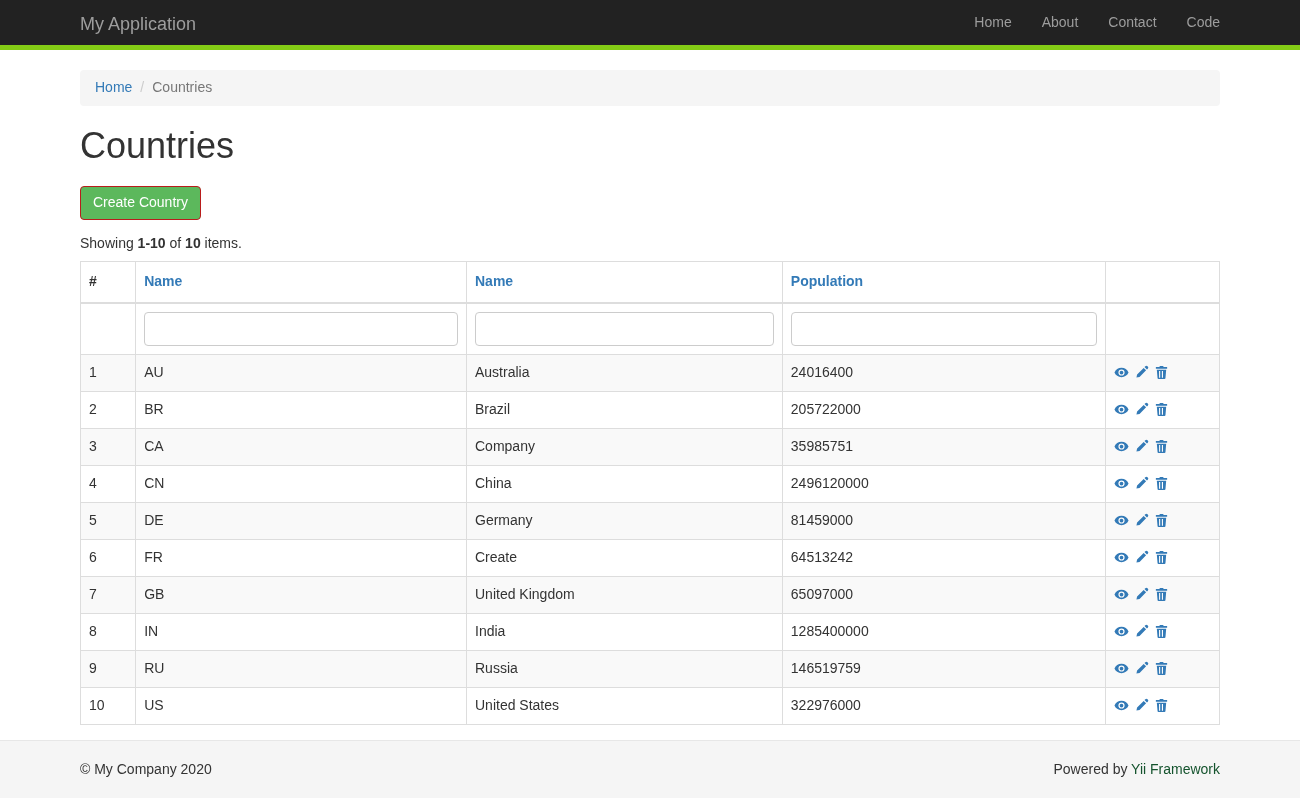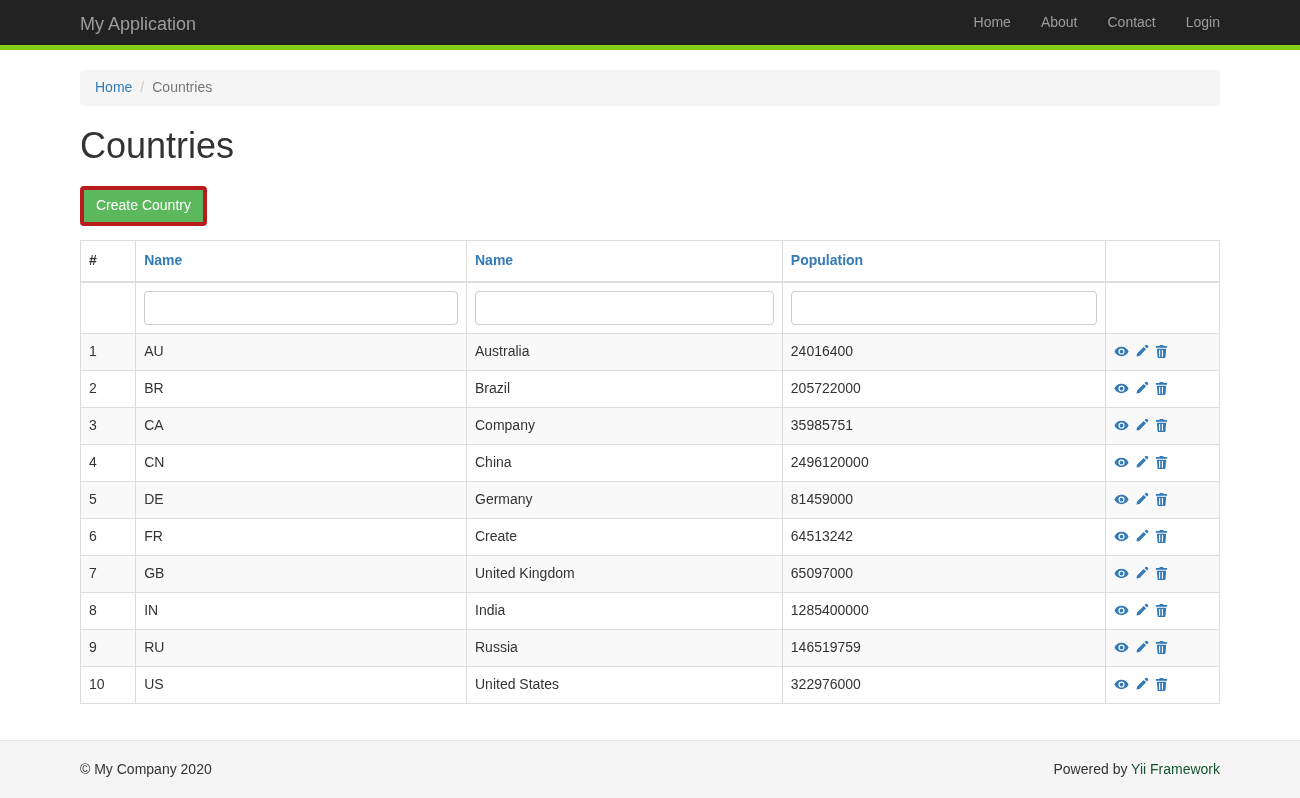--- a/index.html
+++ b/index.html
@@ -93,21 +93,21 @@
     font-weight: normal;
     margin: 0 0 20px 0;
     line-height: 1.1;
     color: #333333;
   }
 
   
   .btn-success {
     display: inline-block;
     background: #5cb85c;
-    border: 4px solid #b91c1c;
+    border: 1px solid #b91c1c;
     color: #ffffff;
     font-size: 14px;
     padding: 6px 12px;
     border-radius: 4px;
     cursor: pointer;
     line-height: 1.42857;
     text-decoration: none;
     font-family: "Liberation Sans", sans-serif;
   }
   .btn-wrap { margin-bottom: 14px; }
@@ -219,21 +219,21 @@
       <li>
         <a href="#">Home</a>
       </li>
       <li>
         <a href="#">About</a>
       </li>
       <li>
         <a href="#">Contact</a>
       </li>
       <li>
-        <a href="#">Login</a>
+        <a href="#">Code</a>
       </li>
     </ul>
   </div>
 </nav>
 
 <div class="content-wrap">
   <div class="container">
 
     <ul class="breadcrumb">
       <li>
@@ -242,20 +242,27 @@
       <li class="sep">/</li>
       <li class="active">Countries</li>
     </ul>
 
     <h1 class="page-title">Countries</h1>
 
     <div class="btn-wrap">
       <a class="btn-success" href="#">Create Country</a>
     </div>
 
+    <div class="summary">
+      <span>Showing</span>
+      <b>1-10</b>
+      <span>of</span>
+      <b>10</b>
+      <span>items.</span>
+    </div>
 
     <table class="grid">
       <thead>
         <tr>
           <th class="col-num">#</th>
           <th class="col-code">
             <a href="#">Name</a>
           </th>
           <th class="col-name">
             <a href="#">Name</a>

